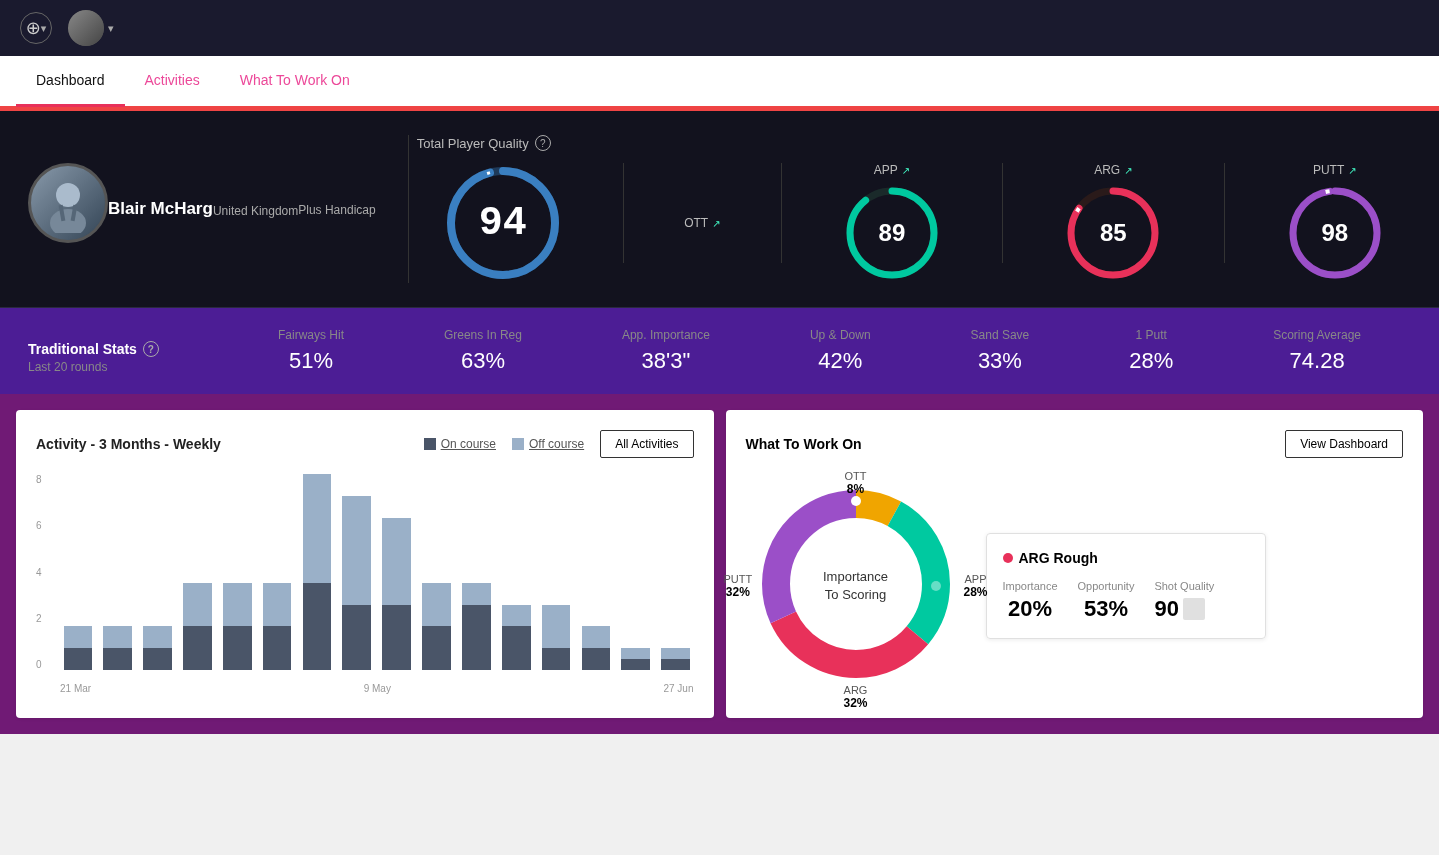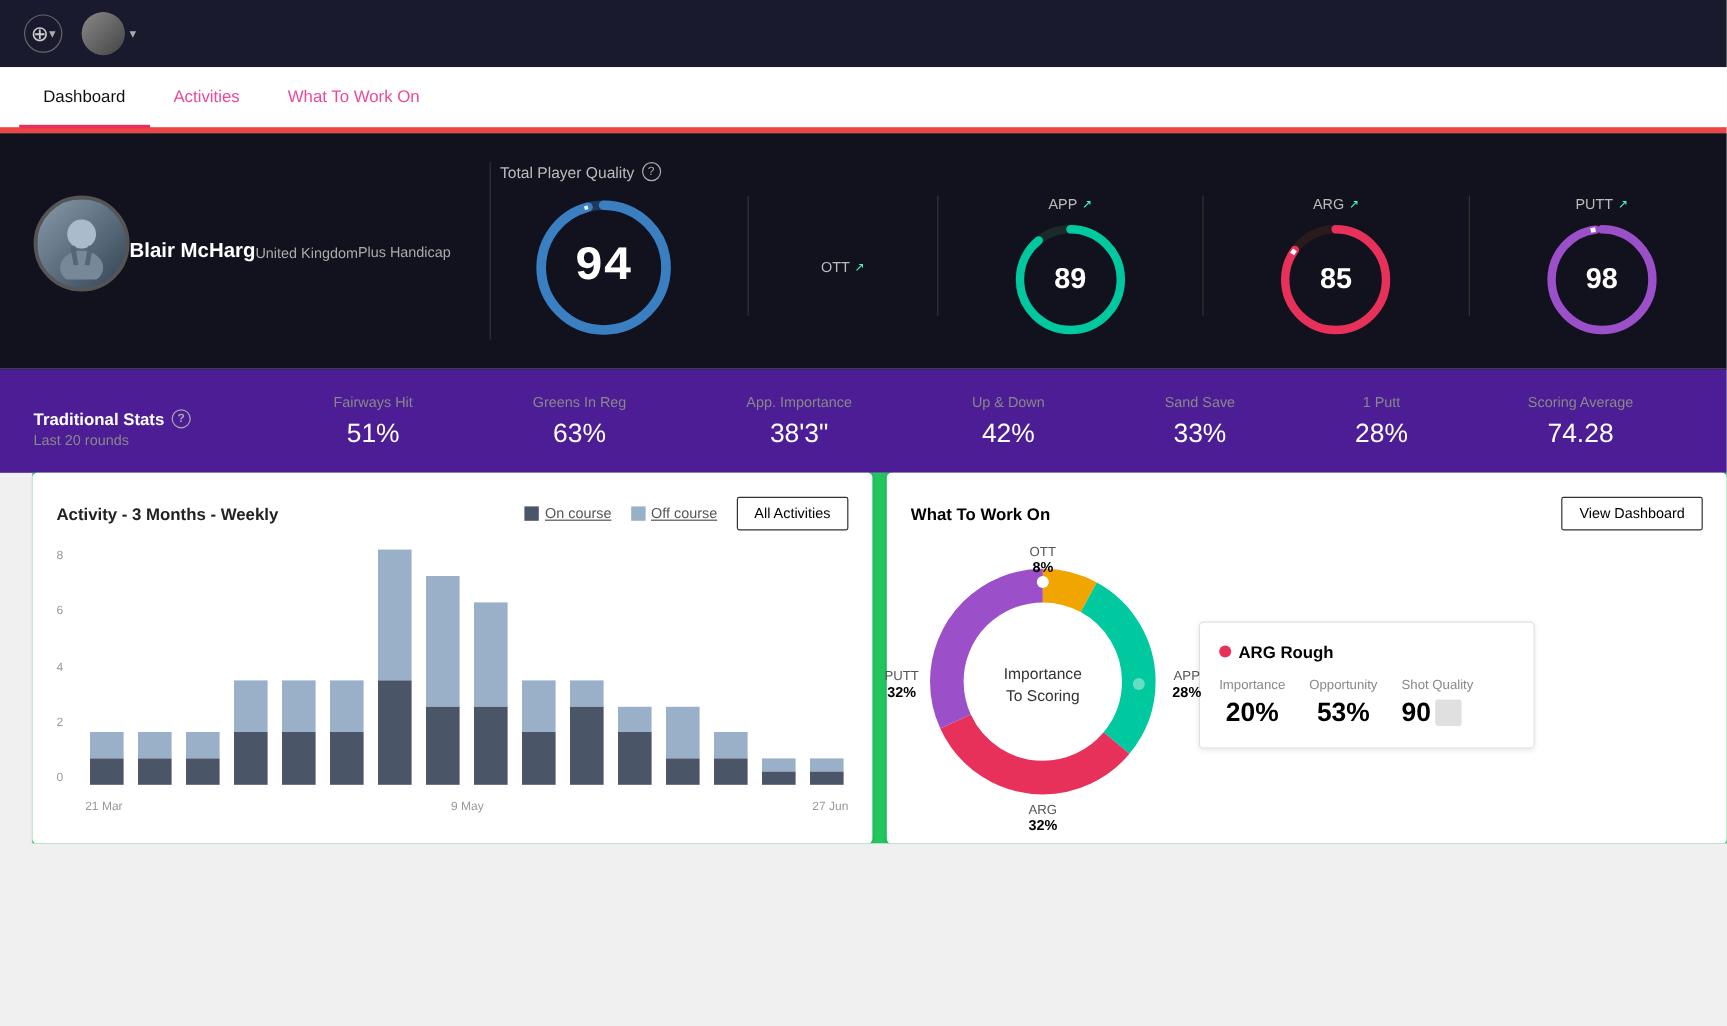--- a/index.html
+++ b/index.html
@@ -103,21 +103,21 @@
     }
     .trad-label-area { min-width: 200px; }
     .trad-label { font-size: 14px; font-weight: 600; display: flex; align-items: center; gap: 6px; }
     .trad-sublabel { font-size: 12px; color: #888; margin-top: 3px; }
     .trad-values { flex: 1; display: flex; justify-content: space-around; }
     .trad-stat { text-align: center; }
     .trad-stat-label { font-size: 12px; color: #888; margin-bottom: 6px; }
     .trad-stat-val { font-size: 22px; font-weight: 300; }
 
     
-    .bottom-panels { display: flex; gap: 12px; background: #22c55e; margin-left: 27px; }
+    .bottom-panels { display: flex; gap: 12px; padding: 16px; background: #701a75; }
     .panel { background: white; border-radius: 4px; padding: 20px; flex: 1; box-shadow: 0 1px 3px rgba(0,0,0,0.1); }
 
     
     .activity-header { display: flex; align-items: center; justify-content: space-between; margin-bottom: 16px; }
     .activity-title { font-size: 14px; font-weight: 600; color: #222; }
     .legend { display: flex; gap: 16px; align-items: center; }
     .legend-item { display: flex; align-items: center; gap: 5px; font-size: 12px; color: #555; text-decoration: underline; }
     .legend-dot { width: 12px; height: 12px; }
     .all-activities-btn {
       border: 1px solid #333; background: white; padding: 6px 14px;

